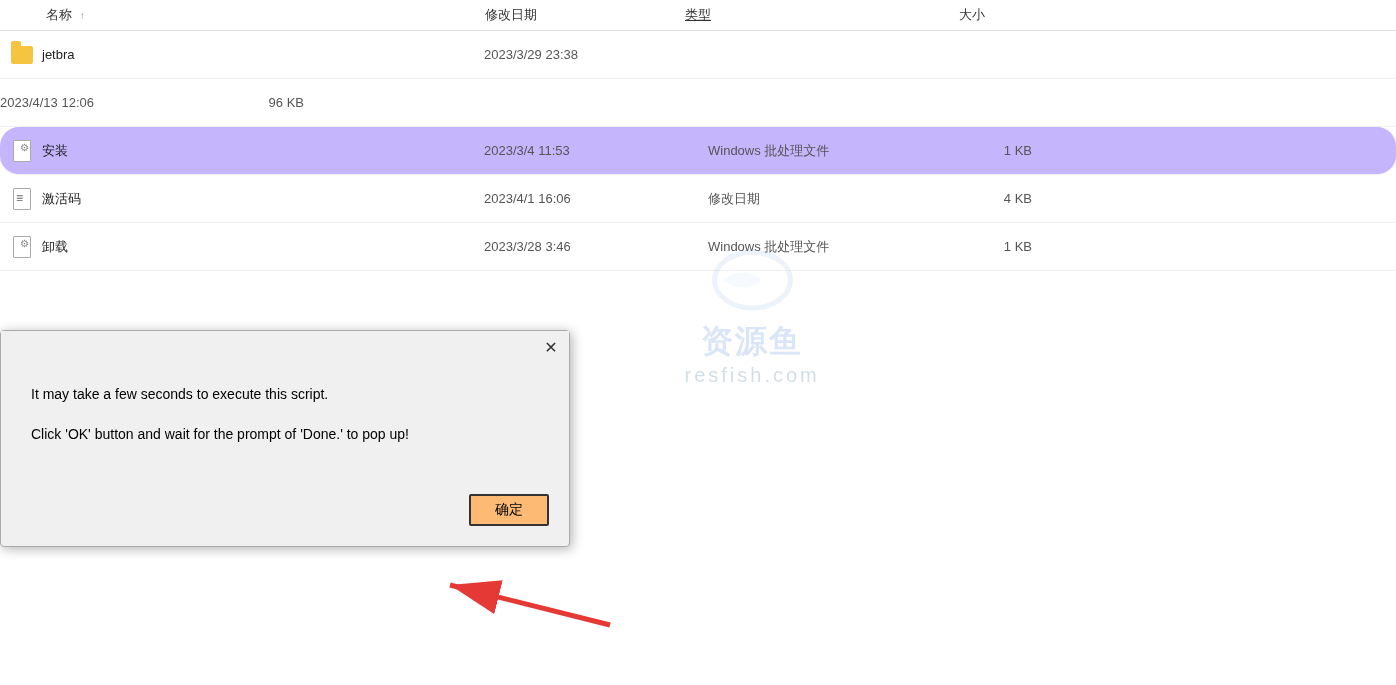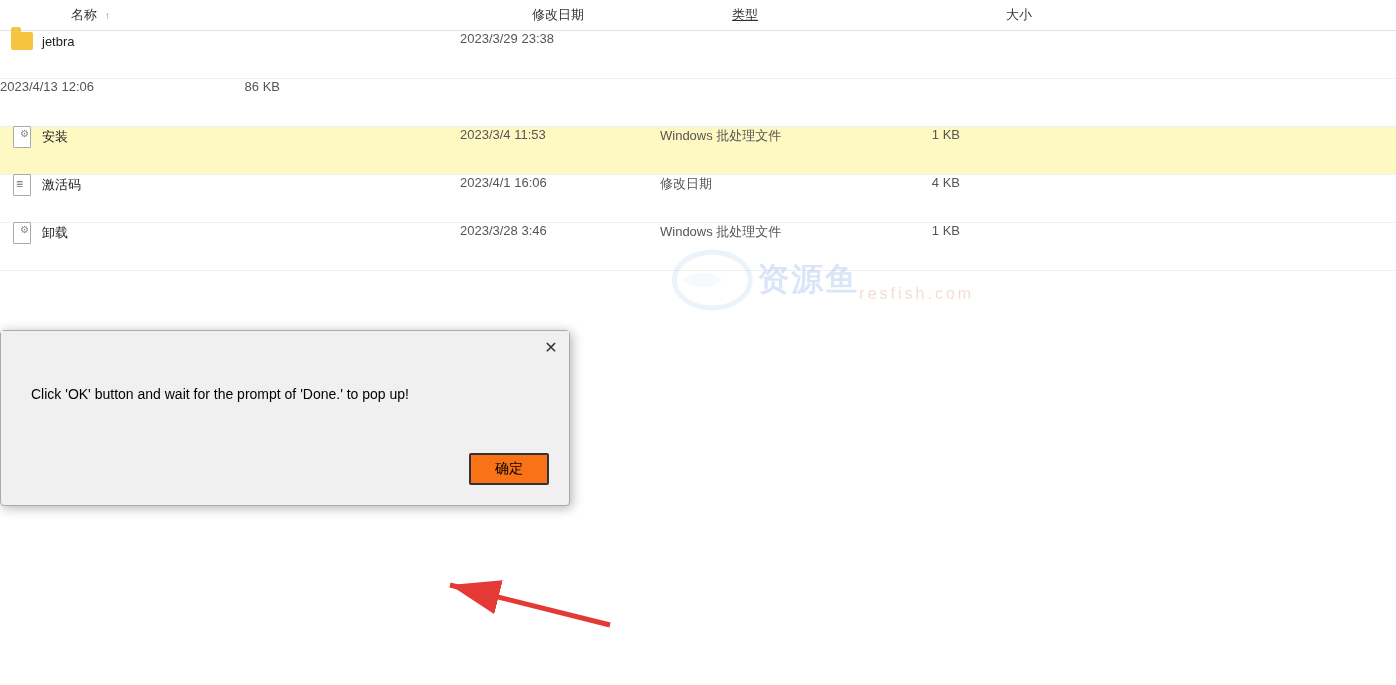--- a/index.html
+++ b/index.html
@@ -23,44 +23,46 @@
     .table-header {
       display: flex;
       align-items: center;
       border-bottom: 1px solid #e0e0e0;
       padding: 6px 0;
       background: #fff;
       font-size: 13px;
       color: #333;
     }
 
-    .col-name { width: 460px; padding-left: 24px; margin-left: 47px; }
+    .col-name { width: 460px; padding-left: 46px; }
     .col-date { width: 200px; margin-left: 25px; }
     .col-type { width: 220px; text-decoration: underline; }
     .col-size { width: 100px; text-align: right; padding-right: 20px; }
 
     .sort-indicator {
       display: inline-block;
       font-size: 10px;
       margin-left: 4px;
       color: #888;
     }
 
     .table-row {
       display: flex;
-      align-items: flex-start;
+      align-items: center;
       height: 48px;
       border-bottom: 1px solid #f0f0f0;
       font-size: 13px;
       color: #222;
       cursor: pointer;
+      gap: 24px;
     }
 
     .table-row.selected {
-      background: #fef9c3;
+      background: #c4b5fd;
+      border-radius: 19px;
     }
 
     .file-icon {
       width: 24px;
       height: 20px;
       margin-right: 8px;
       display: inline-flex;
       align-items: center;
       justify-content: center;
       flex-shrink: 0;
@@ -169,37 +171,36 @@
     }
 
     
     .watermark {
       position: absolute;
       top: 240px;
       left: 50%;
       transform: translateX(-10%);
       opacity: 0.18;
       display: flex;
-      flex-direction: row;
+      flex-direction: column;
       align-items: center;
       pointer-events: none;
     }
 
     .watermark-text-main {
       font-size: 32px;
       color: #3a7ad5;
       font-weight: bold;
       letter-spacing: 2px;
     }
 
     .watermark-text-sub {
-      font-size: 16px;
-      color: #c2410c;
+      font-size: 20px;
+      color: #0c4a6e;
       letter-spacing: 3px;
-      margin-top: 28px;
     }
 
     
     .dialog {
       position: absolute;
       top: 330px;
       left: 0px;
       width: 570px;
       background: #f0f0f0;
       border: 1px solid #aaa;
@@ -243,21 +244,21 @@
 
     .dialog-footer {
       display: flex;
       justify-content: flex-end;
       padding: 0 20px 20px 20px;
     }
 
     .dialog-ok-btn {
       min-width: 80px;
       padding: 5px 20px;
-      background: #f97316;
+      background: #fdba74;
       border: 2px solid #333;
       border-radius: 2px;
       font-size: 14px;
       cursor: pointer;
       font-family: 'Microsoft YaHei', 'SimHei', sans-serif;
     }
 
     
     .red-arrow {
       position: absolute;
@@ -298,21 +299,21 @@
         <span class="file-icon">
             <span class="icon-folder"></span>
           </span>
         <span>jetbra</span>
       </div>
       <div class="row-date-cell">2023/3/29 23:38</div>
       <div class="row-size-cell"></div>
     </div>
       <div class="table-row">
       <div class="row-date-cell">2023/4/13 12:06</div>
-      <div class="row-size-cell">86 KB</div>
+      <div class="row-size-cell">96 KB</div>
     </div>
       <div class="table-row selected">
       <div class="row-name-cell">
         <span class="file-icon">
             <span class="icon-bat"></span>
           </span>
         <span>安装</span>
       </div>
       <div class="row-date-cell">2023/3/4 11:53</div>
       <div class="row-type-cell">Windows 批处理文件</div>
@@ -351,20 +352,21 @@
     </svg>
     <div class="watermark-text-main">资源鱼</div>
     <div class="watermark-text-sub">resfish.com</div>
   </div>
 
   <div class="dialog">
     <div class="dialog-titlebar">
       <button class="dialog-close">✕</button>
     </div>
     <div class="dialog-body">
+      <div class="dialog-message">It may take a few seconds to execute this script.</div>
       <div class="dialog-message">Click 'OK' button and wait for the prompt of 'Done.' to pop up!</div>
     </div>
     <div class="dialog-footer">
       <button class="dialog-ok-btn">确定</button>
     </div>
   </div>
 
   <svg class="red-arrow" width="200" height="60" viewBox="0 0 200 60">
     <defs>
       <marker id="arrowhead" markerWidth="10" markerHeight="7" refX="10" refY="3.5" orient="auto">

